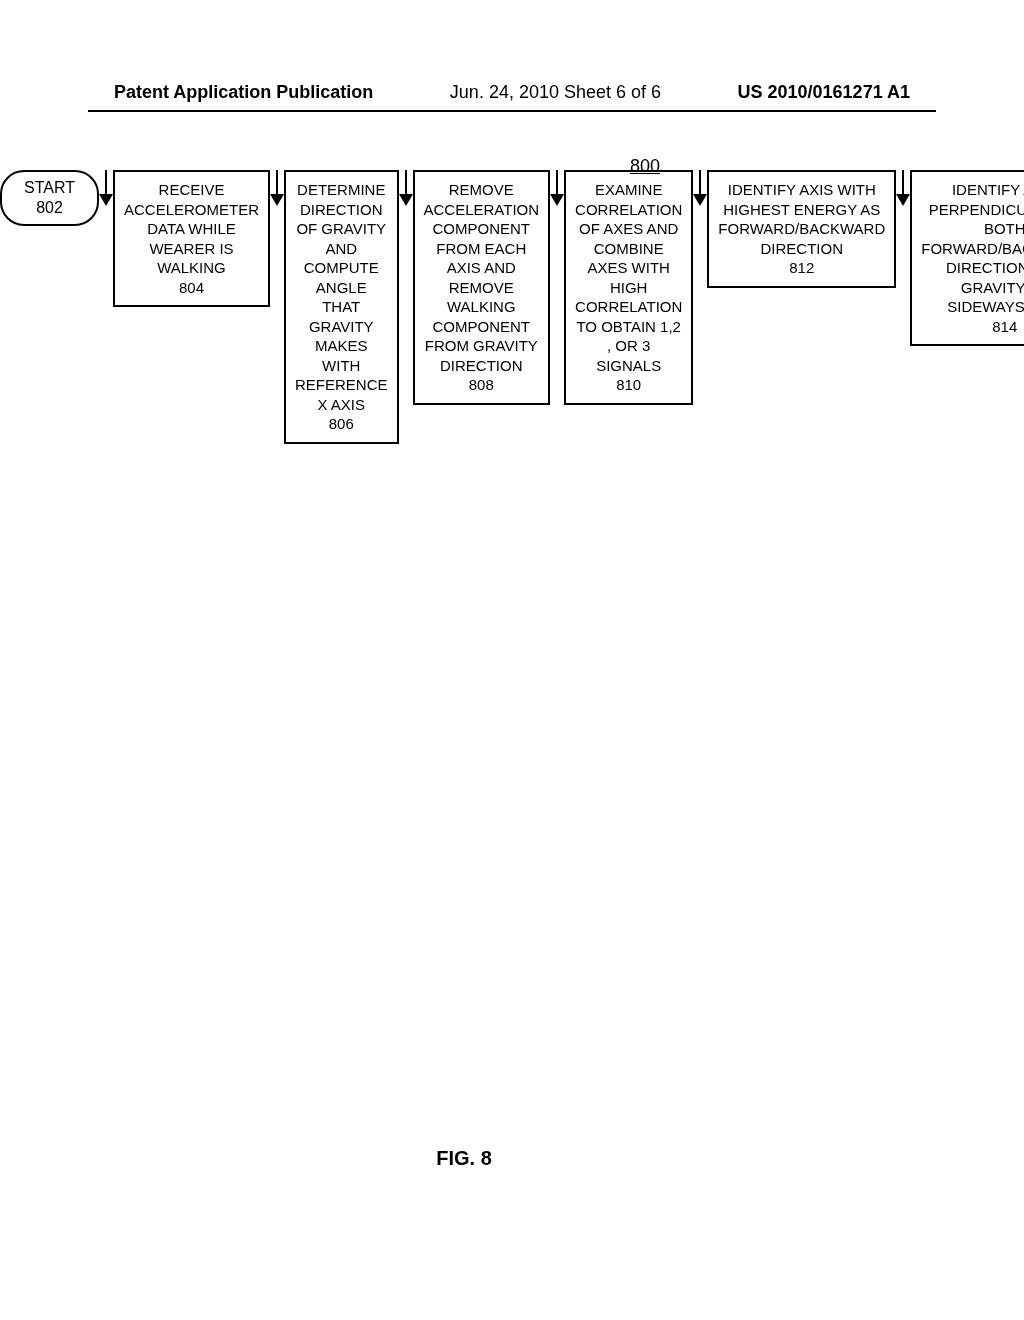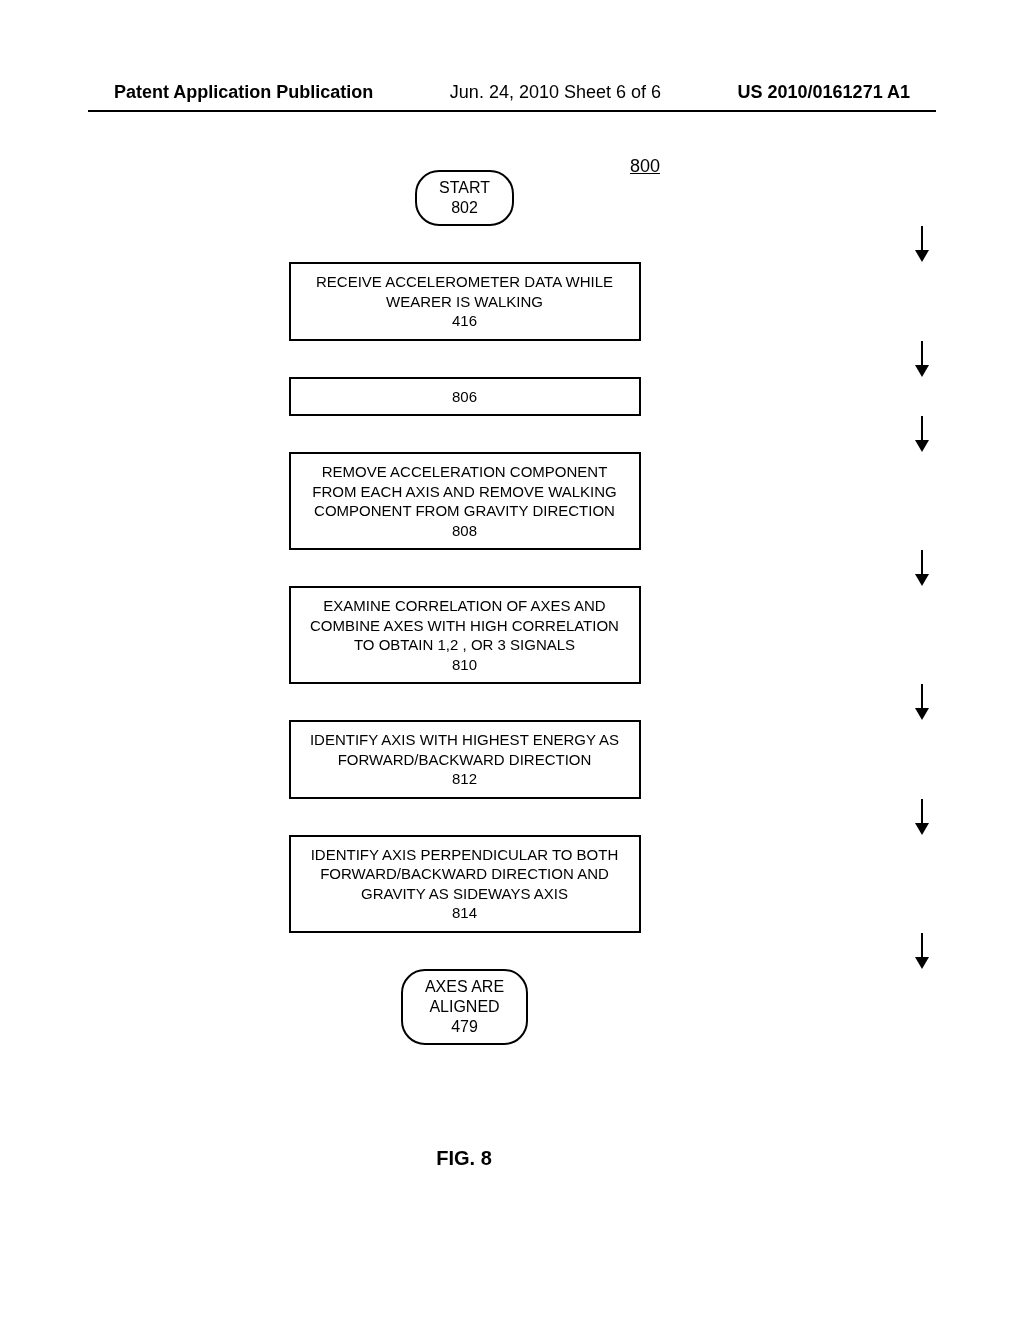--- a/index.html
+++ b/index.html
@@ -37,22 +37,22 @@
     top: 156px;
     font-size: 18px;
     text-decoration: underline;
   }
   .flow {
     position: absolute;
     top: 170px;
     left: 0;
     width: 929px;
     display: flex;
-    flex-direction: column;
-    align-items: flex-end;
+    flex-direction: row;
+    align-items: flex-start;
   }
   .terminator {
     border: 2px solid #000;
     border-radius: 24px;
     padding: 6px 22px;
     text-align: center;
     font-size: 16px;
     line-height: 1.25;
     margin: 0 auto;
   }
@@ -111,28 +111,29 @@
     <div>START</div>
     <div>802</div>
   </div>
   <div class="arrow-wrap">
       <div class="arrow-line"></div>
       <div class="arrow-head"></div>
     </div>
 
   <div class="process">
     <div>RECEIVE ACCELEROMETER DATA WHILE WEARER IS WALKING</div>
-    <div>416</div>
+    <div>804</div>
   </div>
   <div class="arrow-wrap">
       <div class="arrow-line"></div>
       <div class="arrow-head"></div>
     </div>
 
   <div class="process">
+    <div>DETERMINE DIRECTION OF GRAVITY AND COMPUTE ANGLE THAT GRAVITY MAKES WITH REFERENCE X AXIS</div>
     <div>806</div>
   </div>
   <div class="arrow-wrap">
       <div class="arrow-line"></div>
       <div class="arrow-head"></div>
     </div>
 
   <div class="process">
     <div>REMOVE ACCELERATION COMPONENT FROM EACH AXIS AND REMOVE WALKING COMPONENT FROM GRAVITY DIRECTION</div>
     <div>808</div>

